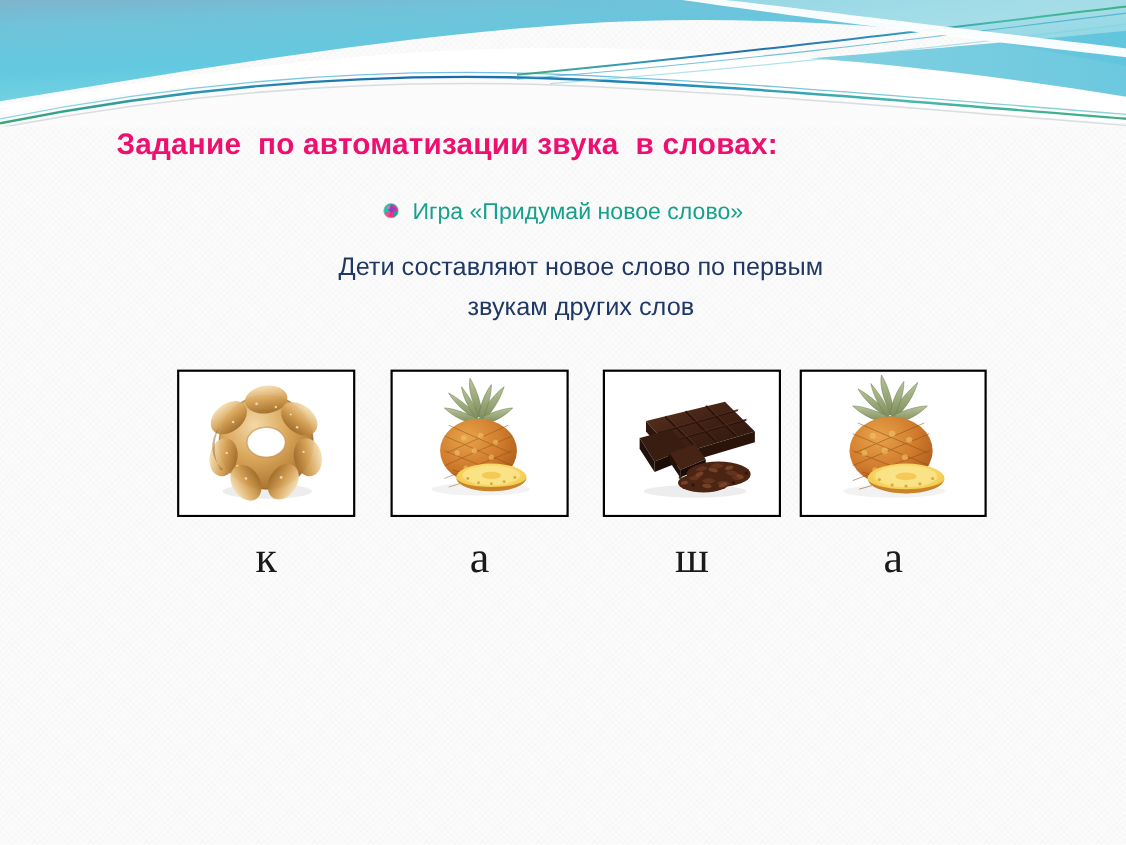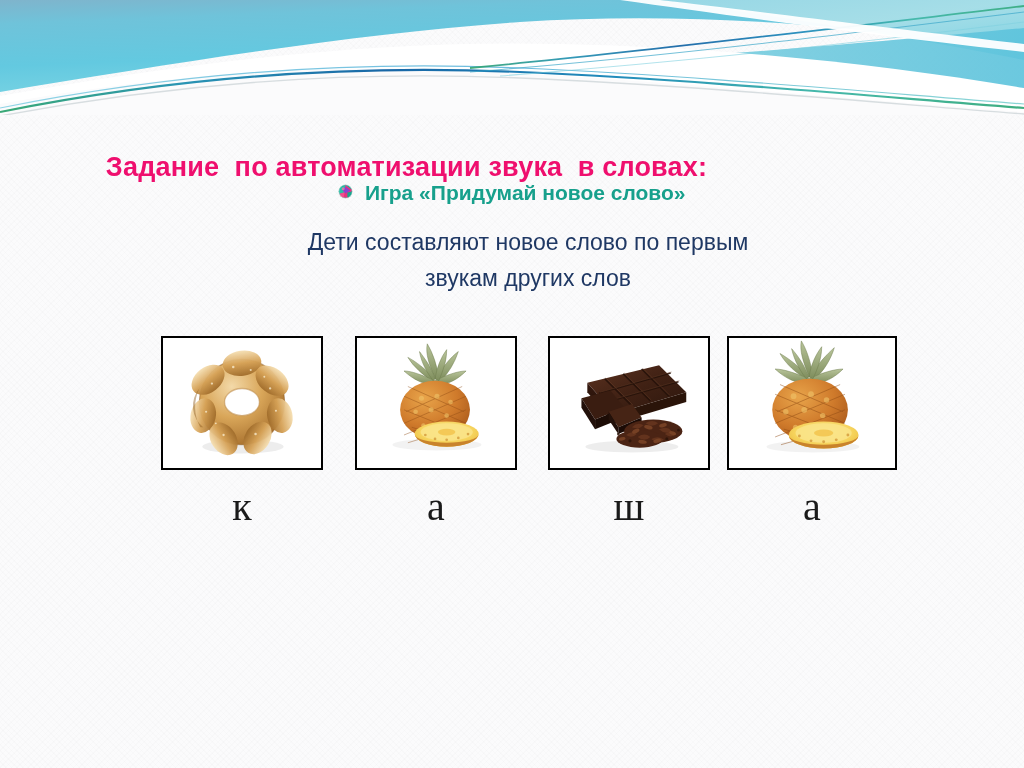--- a/index.html
+++ b/index.html
@@ -61,42 +61,41 @@
     top: 116px;
     left: 0;
     width: 813px;
     text-align: center;
     font-family: "Liberation Sans", sans-serif;
     font-size: 27px;
     font-weight: bold;
     color: #ef0f6e;
     letter-spacing: 0.2px;
     white-space: pre;
-    margin-top: 36px;
   }
 
   .subtitle-row {
     position: absolute;
     top: 182px;
     left: 0;
     width: 1024px;
     text-align: center;
     line-height: 1;
   }
   .bullet-icon {
     display: inline-block;
     width: 15px;
     height: 15px;
     vertical-align: -2px;
     margin-right: 7px;
   }
   .subtitle-text {
     font-family: "Liberation Sans", sans-serif;
     font-size: 21px;
-    font-weight: bold;
+    font-weight: normal;
     color: #17a08c;
     vertical-align: middle;
   }
 
   .body-text {
     position: absolute;
     top: 224px;
     left: 16px;
     width: 1024px;
     text-align: center;

